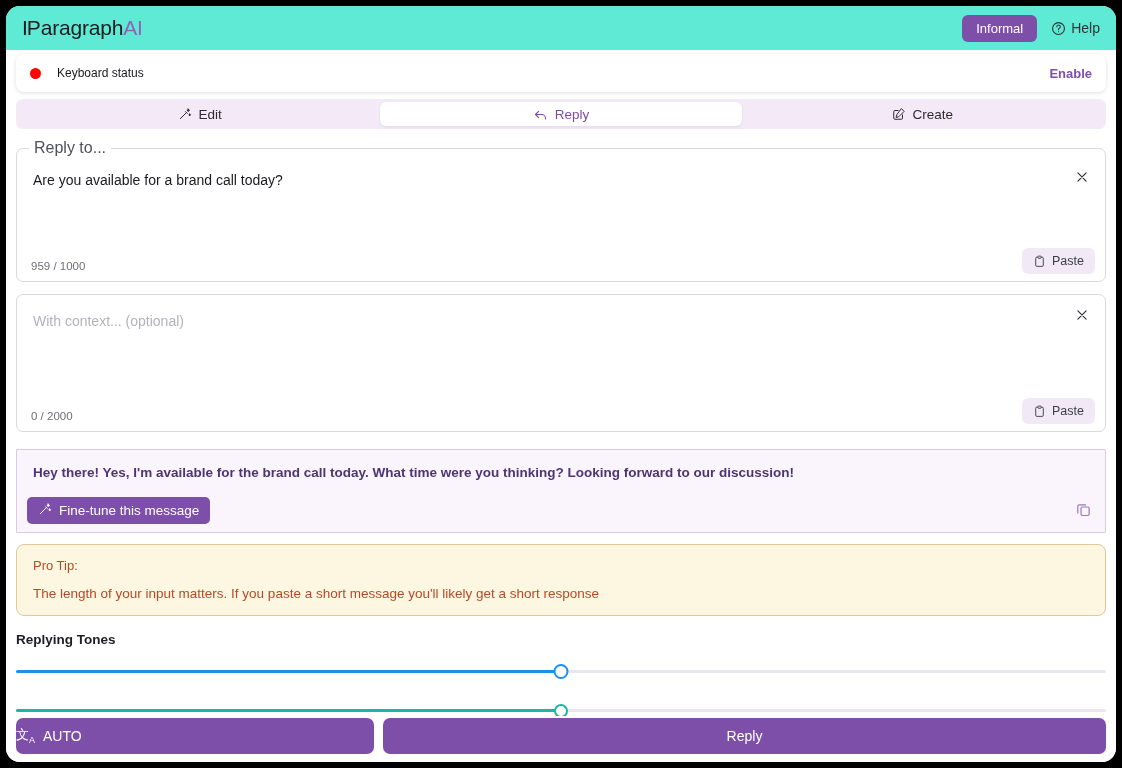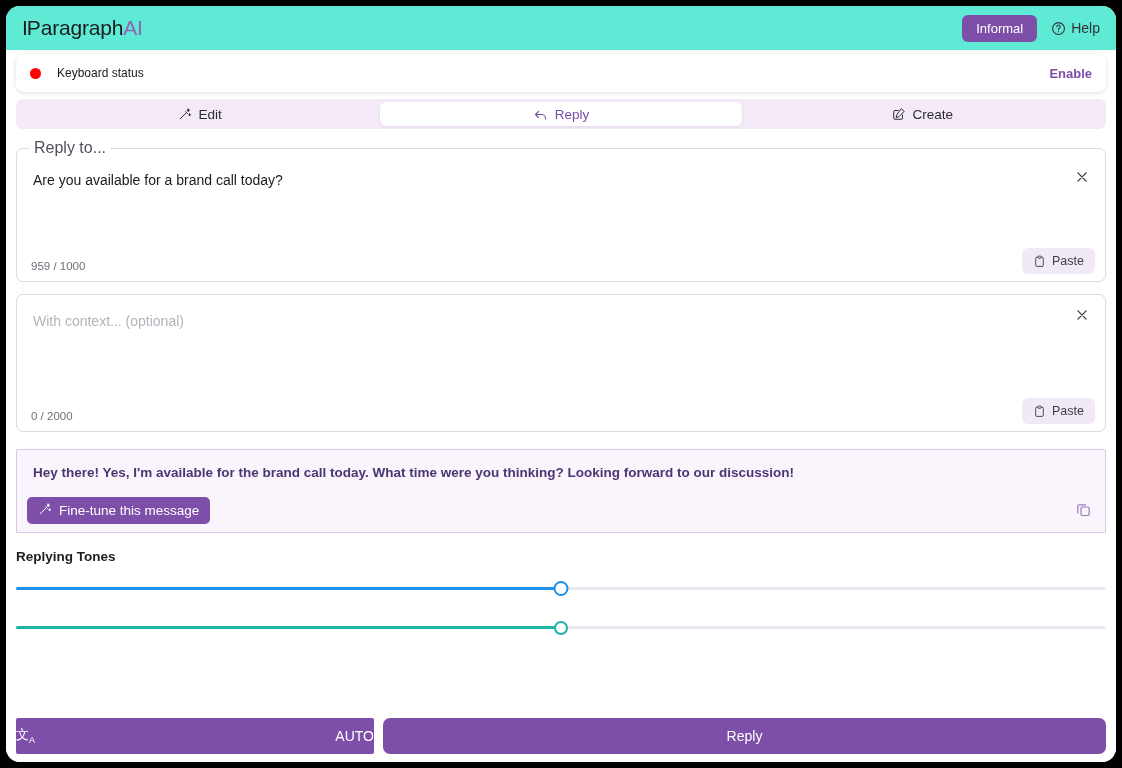--- a/index.html
+++ b/index.html
@@ -291,22 +291,22 @@
     display: flex;
     gap: 9px;
     padding: 0 10px 8px 10px;
     align-items: flex-end;
   }
   .btn-auto {
     width: 358px;
     height: 36px;
     background: #7e4fa8;
     color: #fff;
-    border: none; border-radius: 2px;
-    display: flex; align-items: center; justify-content: space-between;
+    border: none; border-radius: 7px;
+    display: flex; align-items: center; justify-content: flex-start;
     gap: 8px;
     font-size: 14px;
     cursor: pointer;
     font-family: inherit;
   }
   .btn-reply {
     flex: 1;
     height: 36px;
     background: #7e4fa8;
     color: #fff;
@@ -441,20 +441,24 @@
     <button class="copy-btn">
       <span>
         <svg width="17" height="17" viewBox="0 0 24 24" fill="none" stroke="#9b7ab5" stroke-width="1.7" stroke-linejoin="round">
           <rect x="8.5" y="8.5" width="11.5" height="12" rx="2"></rect>
           <path d="M15.5 5.5H6a2 2 0 0 0-2 2v10"></path>
         </svg>
       </span>
     </button>
   </div>
 
+  <div class="protip">
+    <div class="protip-title">Pro Tip:</div>
+    <div class="protip-body">The length of your input matters. If you paste a short message you'll likely get a short response</div>
+  </div>
 
   <div class="tones">
     <div class="tones-title">Replying Tones</div>
     <div class="slider-row">
       <div class="track"></div>
       <div class="track-fill" id="toneFill" style="width: 50%;"></div>
       <div class="thumb" id="toneThumb" style="left: 50%;"></div>
     </div>
     <div class="second-slider">
       <div class="second-track"></div>

